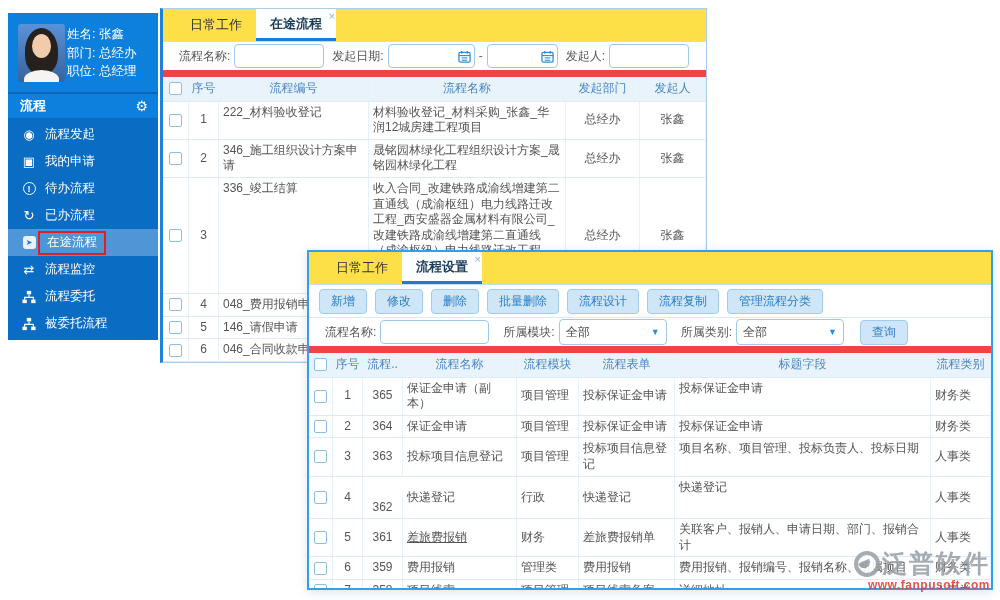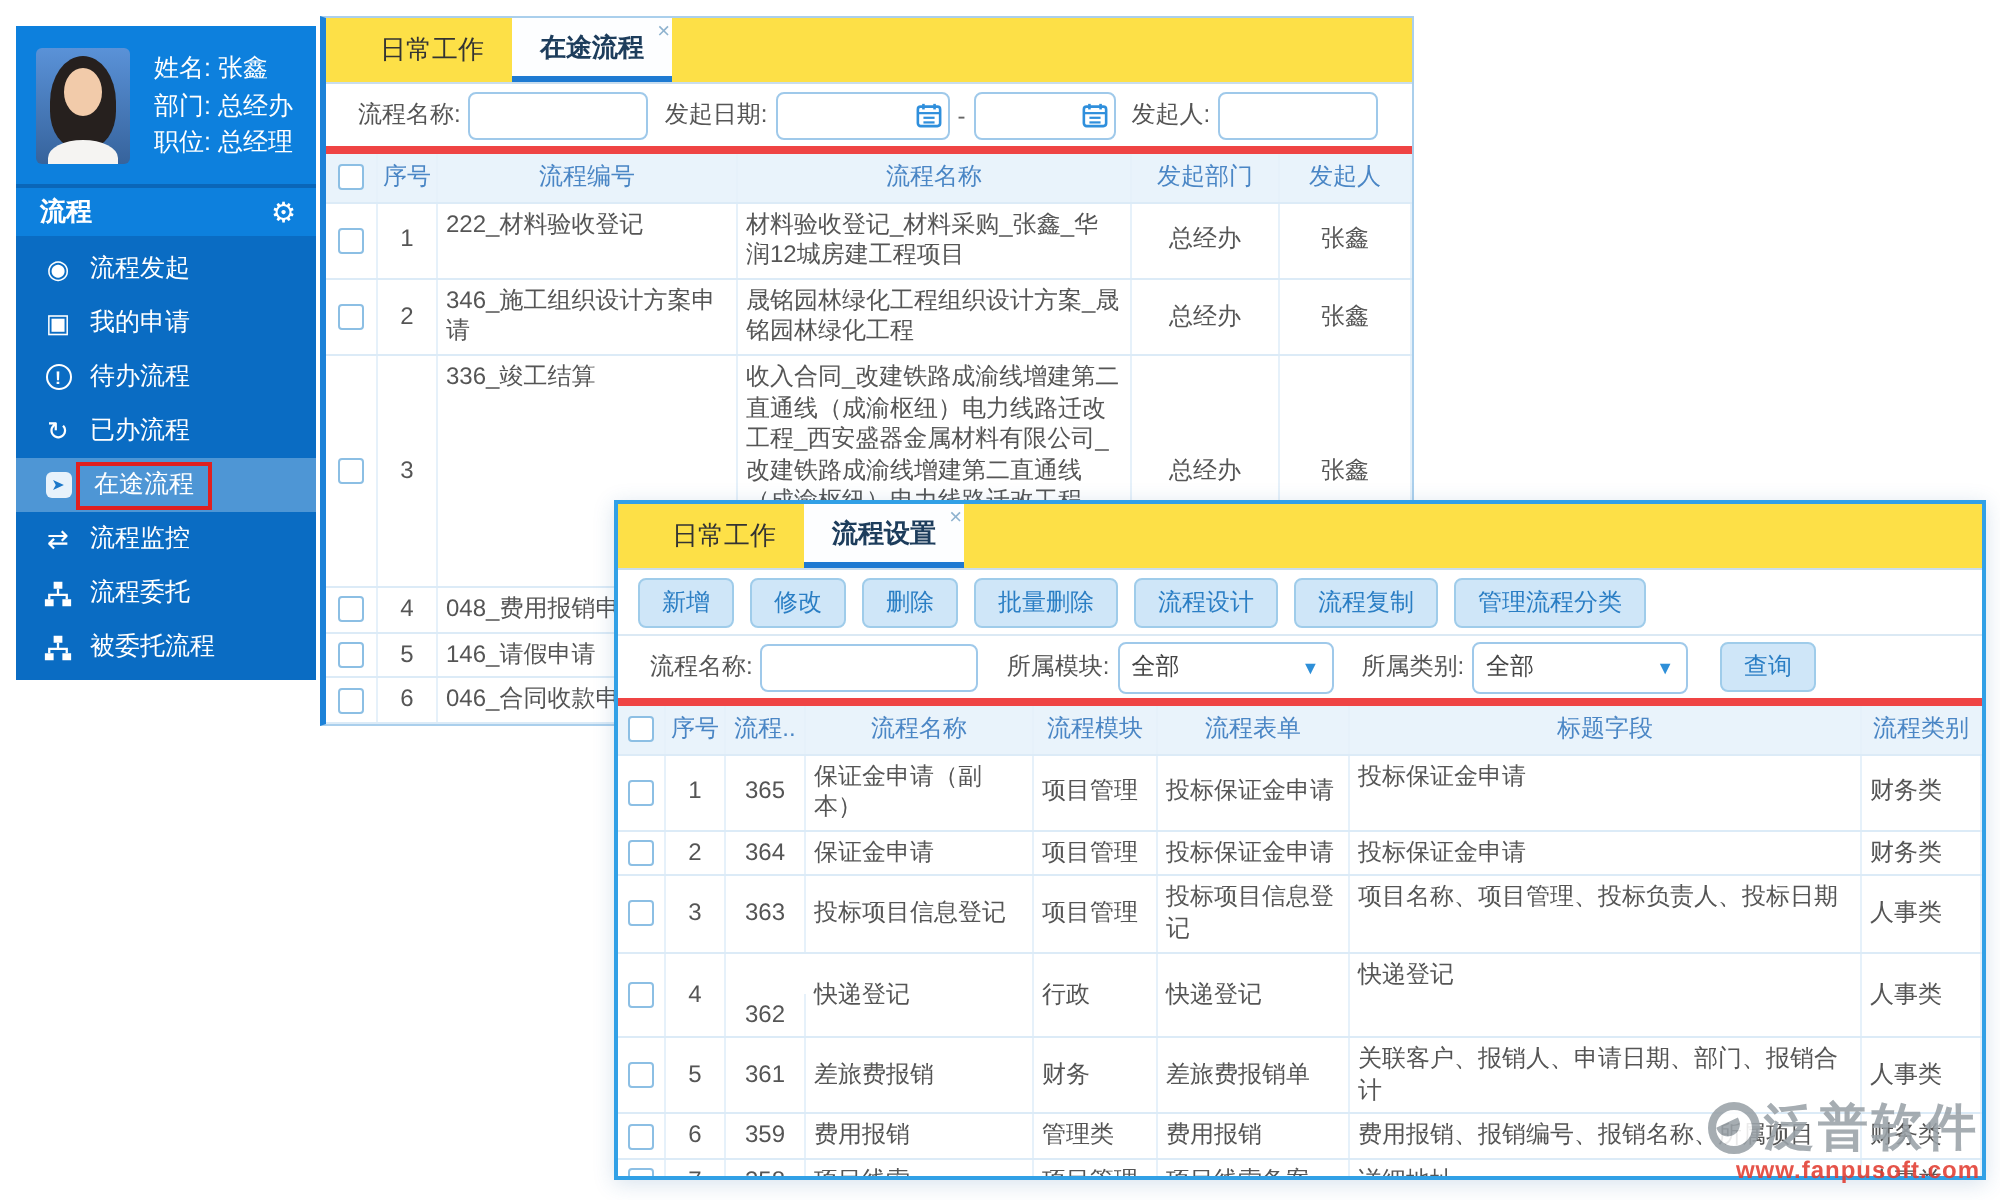--- a/index.html
+++ b/index.html
@@ -7,42 +7,42 @@
   body { font-family:"Liberation Sans","DejaVu Sans",sans-serif; }
   #stage { position:relative; width:1000px; height:600px; background:#fff; overflow:hidden; }
 
   
   .sidebar { position:absolute; left:8px; top:13px; width:150px; }
   .profile { background:#0d80dd; padding:11px 8px 10px 10px; display:flex; color:#fff; }
   .photo { width:47px; height:58px; border-radius:3px; background:linear-gradient(#5a92d8,#36639c); position:relative; overflow:hidden; flex:none; }
   .photo .hair { position:absolute; left:7px; top:4px; width:33px; height:46px; border-radius:50% 50% 40% 40%; background:#26201e; }
   .photo .face { position:absolute; left:14px; top:10px; width:19px; height:24px; border-radius:50%; background:#f2cbaa; }
   .photo .shirt { position:absolute; left:6px; bottom:-6px; width:35px; height:18px; border-radius:50% 50% 0 0; background:#f5f4f2; }
-  .pinfo { margin-left:12px; font-size:12.5px; display:flex; flex-direction:column; justify-content:space-between; padding:2px 0; }
+  .pinfo { margin-left:2px; font-size:12.5px; display:flex; flex-direction:column; justify-content:space-between; padding:2px 0; }
   .pinfo .prow { white-space:nowrap; }
   .section-hdr { background:#0d80dd; border-top:2px solid #0a66b8; color:#fff; font-size:13px; font-weight:bold; height:26px; display:flex; align-items:center; padding:0 10px 0 12px; }
   .section-hdr .sp { flex:1; }
   .gear { font-size:14px; font-weight:normal; cursor:pointer; }
   .menu { background:#0a6cc3; padding:3px 0; }
   .mi { height:27px; display:flex; align-items:center; padding-left:13px; color:#fff; font-size:12.5px; cursor:pointer; }
   .mi .icn { width:16px; height:16px; margin-right:8px; display:flex; align-items:center; justify-content:center; font-size:13px; flex:none; }
   .mi.active { background:#4e96d5; }
   .mi .lbl.hl { border:2px solid #e02020; padding:1px 7px 2px 7px; margin-left:-7px; }
   .circle-icn { width:13px; height:13px; border:1.5px solid #fff; border-radius:50%; font-size:9px; font-weight:bold; display:flex; align-items:center; justify-content:center; }
   .square-icn { width:13px; height:13px; background:#e8f2fb; color:#1d78c9; border-radius:3px; font-size:8px; display:flex; align-items:center; justify-content:center; }
 
   
   .win { position:absolute; background:#fff; }
   .main-win { left:160px; top:8px; width:547px; border:1px solid #aacfec; border-left:3px solid #1d82d8; z-index:1; }
   .dialog-win { left:307px; top:250px; width:686px; height:340px; border:2px solid #31a0e6; z-index:10; box-shadow:0 2px 10px rgba(40,100,160,.18); overflow:hidden; }
   .tabbar { height:33px; background:#fde047; border-bottom:1px solid #c9ddee; display:flex; align-items:stretch; padding-left:13px; }
   .tab { position:relative; padding:0 14px; font-size:13px; color:#333; display:flex; align-items:center; cursor:pointer; }
   .tab.active { background:#fdfeff; color:#1d3d5c; font-weight:bold; border-bottom:3px solid #1e7ad2; }
   .tab .x { position:absolute; top:2px; right:1px; font-size:11px; color:#8fb3cf; font-weight:normal; line-height:1; cursor:pointer; }
-  .filters { display:flex; align-items:center; height:35px; padding-left:8px; font-size:12px; color:#555; border-bottom:4px solid #ef4444; }
+  .filters { display:flex; align-items:center; height:35px; padding-left:8px; font-size:12px; color:#555; border-bottom:7px solid #ef4444; }
   .flabel { margin:0 4px 0 8px; white-space:nowrap; }
   .inp { height:24px; border:1px solid #9fc9ea; border-radius:4px; background:#fff; font-size:12px; padding:0 5px; color:#444; outline:none; font-family:inherit; }
   .dateinp { position:relative; display:flex; align-items:center; }
   .dateinp .inp { width:100%; padding-right:20px; }
   .cal { position:absolute; right:4px; width:13px; height:13px; pointer-events:none; }
   .dash { margin:0 4px; color:#666; }
   .selectbox { height:24px; border:1px solid #9fc9ea; border-radius:4px; background:#fff; display:flex; align-items:center; padding:12px 6px; font-size:12px; color:#444; cursor:pointer; }
   .selectbox .val { flex:1; }
   .selectbox .caret { color:#2e8fd8; font-size:9px; }
   .btn { height:25px; padding:0 11px; background:#cfe6f8; border:1px solid #9fccea; border-radius:4px; color:#2a7ec4; font-size:12px; display:flex; align-items:center; cursor:pointer; white-space:nowrap; font-family:inherit; }
@@ -351,21 +351,21 @@
           <div class="td" style="width: 96px; flex: 0 0 auto;">快递登记</div>
           <div class="td wrapcell" style="width: 256px; flex: 0 0 auto;">快递登记</div>
           <div class="td" style="width: 60px; flex: 1 1 0%;">人事类</div>
         </div>
         <div class="tr">
           <div class="td c-center" style="width: 24px; flex: 0 0 auto;">
             <span class="cbx"></span>
           </div>
           <div class="td c-center" style="width: 30px; flex: 0 0 auto;">5</div>
           <div class="td c-center" style="width: 40px; flex: 0 0 auto;">361</div>
-          <div class="td" style="width: 114px; flex: 0 0 auto;">差旅费报销</div>
+          <div class="td" style="width: 114px; flex: 0 0 auto; text-decoration: underline;">差旅费报销</div>
           <div class="td" style="width: 62px; flex: 0 0 auto;">财务</div>
           <div class="td" style="width: 96px; flex: 0 0 auto;">差旅费报销单</div>
           <div class="td wrapcell" style="width: 256px; flex: 0 0 auto;">关联客户、报销人、申请日期、部门、报销合计</div>
           <div class="td" style="width: 60px; flex: 1 1 0%;">人事类</div>
         </div>
         <div class="tr">
           <div class="td c-center" style="width: 24px; flex: 0 0 auto;">
             <span class="cbx"></span>
           </div>
           <div class="td c-center" style="width: 30px; flex: 0 0 auto;">6</div>

